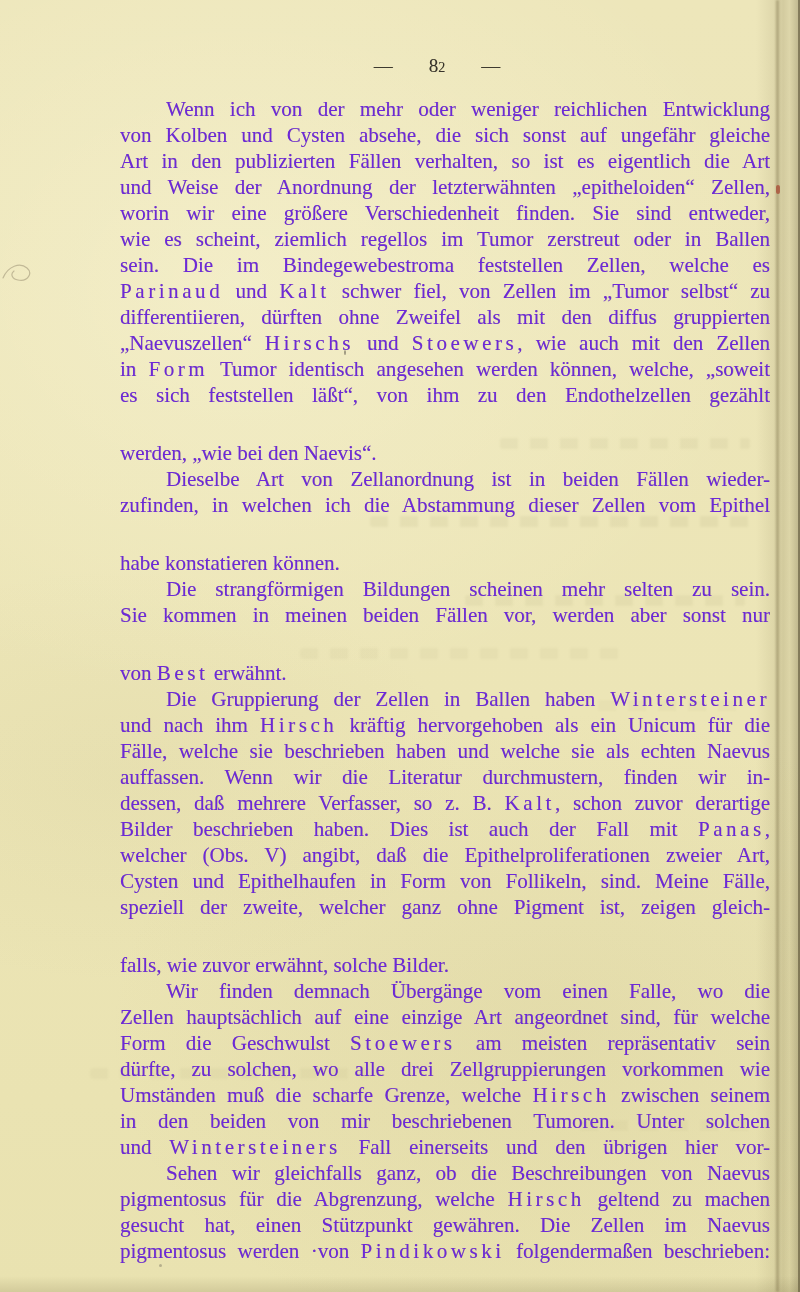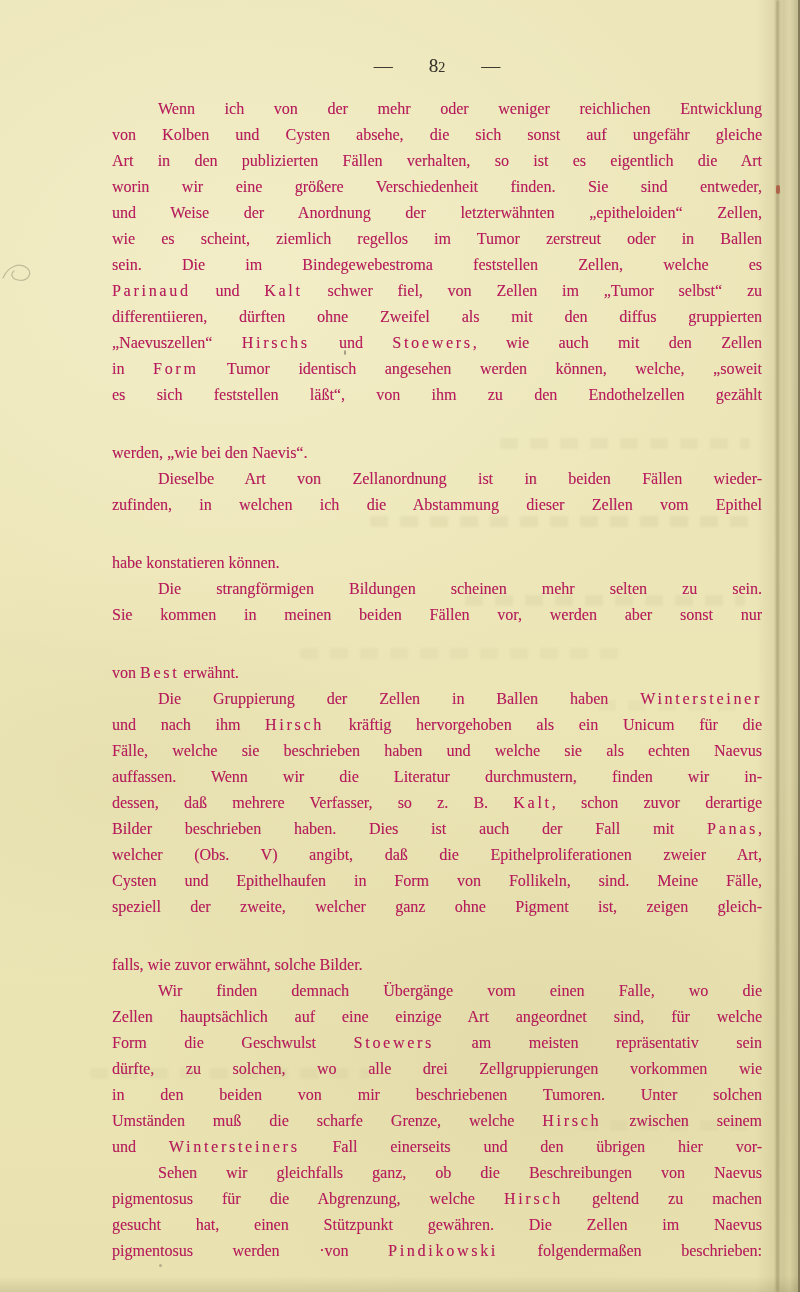--- a/index.html
+++ b/index.html
@@ -60,22 +60,22 @@
   .s7{left:580px;top:1120px;width:170px;opacity:.08;}
 
   .header{
     position:absolute;top:55px;left:112px;width:650px;
     display:flex;justify-content:center;align-items:baseline;gap:36px;
     font-size:19px;color:#38342b;
     text-shadow:.3px .3px 0 rgba(56,52,42,.30);
   }
   .pagenum .os{font-size:14px;}
   .textblock{
-    position:absolute;top:96px;left:112px;width:650px;
-    color:#be185d;font-size:16px;
+    position:absolute;top:96px;left:120px;width:650px;
+    color:#6d28d9;font-size:21px;
     text-shadow:.3px .3px 0 rgba(56,52,42,.30);
   }
   .line{
     height:26px;line-height:26px;overflow:hidden;
     text-align:justify;text-align-last:justify;
     white-space:normal;
   }
   .line.indent{text-indent:46px;}
   .line.end{text-align-last:left;margin-top:32px;}
   .sperr{letter-spacing:.17em;}
@@ -108,22 +108,22 @@
 <div class="header">
   <span>—</span>
   <span class="pagenum">8<span class="os">2</span></span>
   <span>—</span>
 </div>
 
 <div class="textblock">
     <div class="line indent">Wenn ich von der mehr oder weniger reichlichen Entwicklung</div>
     <div class="line">von Kolben und Cysten absehe, die sich sonst auf ungefähr gleiche</div>
     <div class="line">Art in den publizierten Fällen verhalten, so ist es eigentlich die Art</div>
+    <div class="line">und Weise der Anordnung der letzterwähnten „epitheloiden“ Zellen,</div>
     <div class="line">worin wir eine größere Verschiedenheit finden. Sie sind entweder,</div>
-    <div class="line">und Weise der Anordnung der letzterwähnten „epitheloiden“ Zellen,</div>
     <div class="line">wie es scheint, ziemlich regellos im Tumor zerstreut oder in Ballen</div>
     <div class="line">sein. Die im Bindegewebestroma feststellen Zellen, welche es</div>
     <div class="line"><span class="sperr">Parinaud</span> und <span class="sperr">Kalt</span> schwer fiel, von Zellen im „Tumor selbst“ zu</div>
     <div class="line">differentiieren, dürften ohne Zweifel als mit den diffus gruppierten</div>
     <div class="line">„Naevuszellen“ <span class="sperr">Hirschs</span> und <span class="sperr">Stoewers</span>, wie auch mit den Zellen</div>
     <div class="line">in <span class="sperr">Form</span> Tumor identisch angesehen werden können, welche, „soweit</div>
     <div class="line">es sich feststellen läßt“, von ihm zu den Endothelzellen gezählt</div>
     <div class="line end">werden, „wie bei den Naevis“.</div>
     <div class="line indent">Dieselbe Art von Zellanordnung ist in beiden Fällen wieder-</div>
     <div class="line">zufinden, in welchen ich die Abstammung dieser Zellen vom Epithel</div>
@@ -138,20 +138,20 @@
     <div class="line">dessen, daß mehrere Verfasser, so z. B. <span class="sperr">Kalt</span>, schon zuvor derartige</div>
     <div class="line">Bilder beschrieben haben. Dies ist auch der Fall mit <span class="sperr">Panas</span>,</div>
     <div class="line">welcher (Obs. V) angibt, daß die Epithelproliferationen zweier Art,</div>
     <div class="line">Cysten und Epithelhaufen in Form von Follikeln, sind. Meine Fälle,</div>
     <div class="line">speziell der zweite, welcher ganz ohne Pigment ist, zeigen gleich-</div>
     <div class="line end">falls, wie zuvor erwähnt, solche Bilder.</div>
     <div class="line indent">Wir finden demnach Übergänge vom einen Falle, wo die</div>
     <div class="line">Zellen hauptsächlich auf eine einzige Art angeordnet sind, für welche</div>
     <div class="line">Form die Geschwulst <span class="sperr">Stoewers</span> am meisten repräsentativ sein</div>
     <div class="line">dürfte, zu solchen, wo alle drei Zellgruppierungen vorkommen wie</div>
+    <div class="line">Umständen muß die scharfe Grenze, welche <span class="sperr">Hirsch</span> zwischen seinem</div>
     <div class="line">in den beiden von mir beschriebenen Tumoren. Unter solchen</div>
-    <div class="line">Umständen muß die scharfe Grenze, welche <span class="sperr">Hirsch</span> zwischen seinem</div>
     <div class="line">und <span class="sperr">Wintersteiners</span> Fall einerseits und den übrigen hier vor-</div>
     <div class="line indent">Sehen wir gleichfalls ganz, ob die Beschreibungen von Naevus</div>
     <div class="line">pigmentosus für die Abgrenzung, welche <span class="sperr">Hirsch</span> geltend zu machen</div>
     <div class="line">gesucht hat, einen Stützpunkt gewähren. Die Zellen im Naevus</div>
     <div class="line">pigmentosus werden ·von <span class="sperr">Pindikowski</span> folgendermaßen beschrieben:</div>
   </div>
 
 </body></html>

